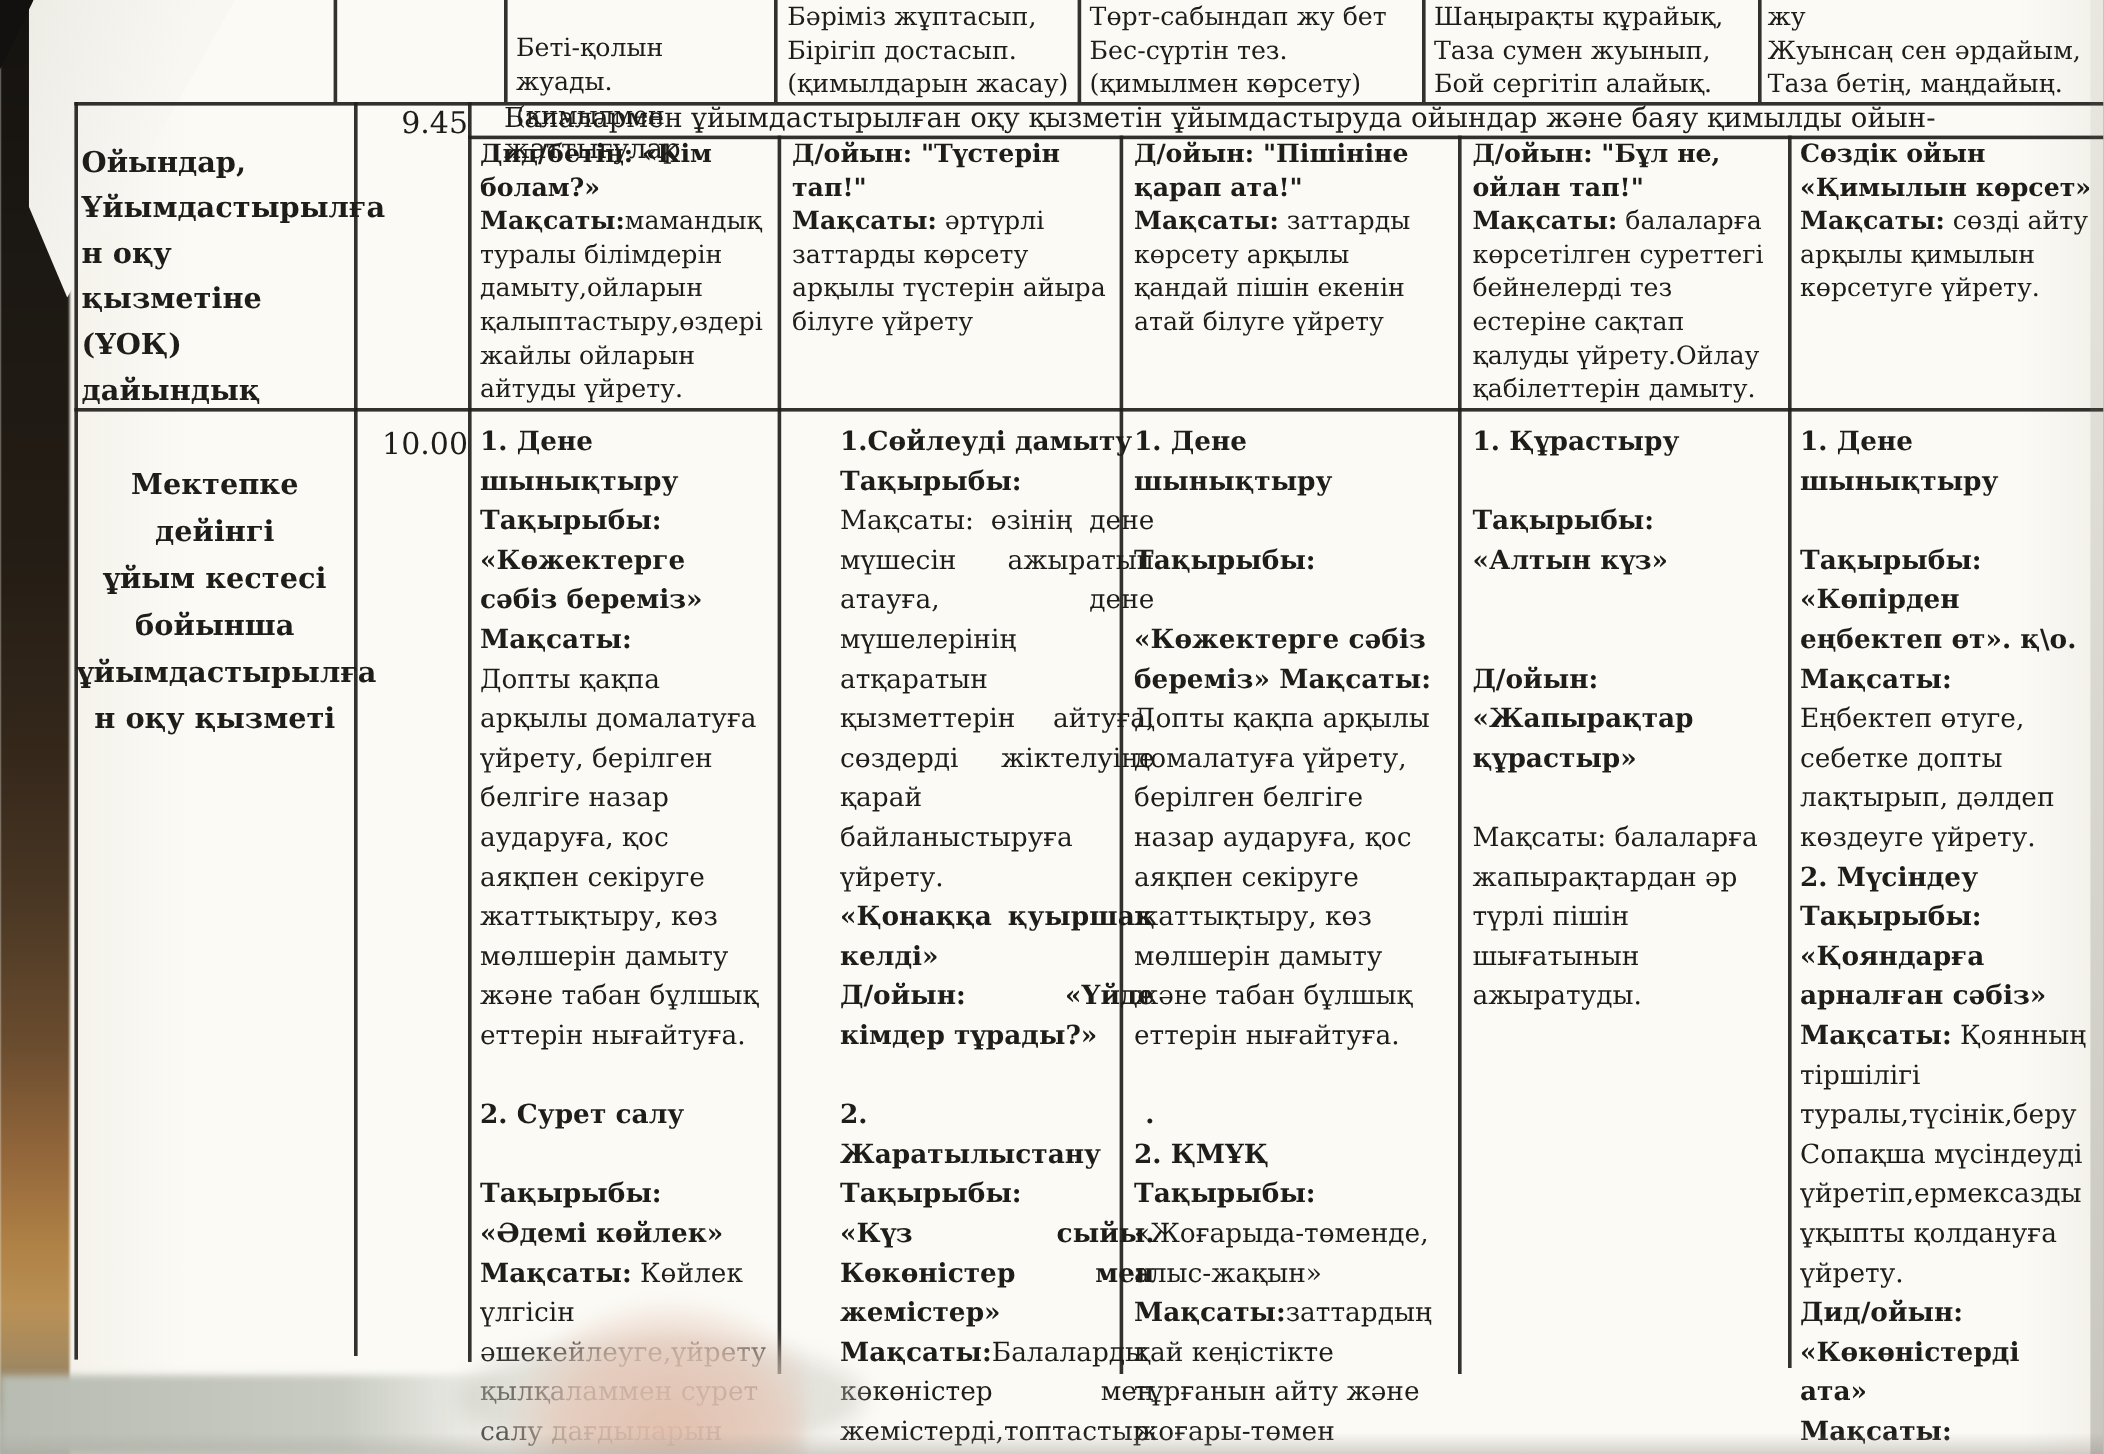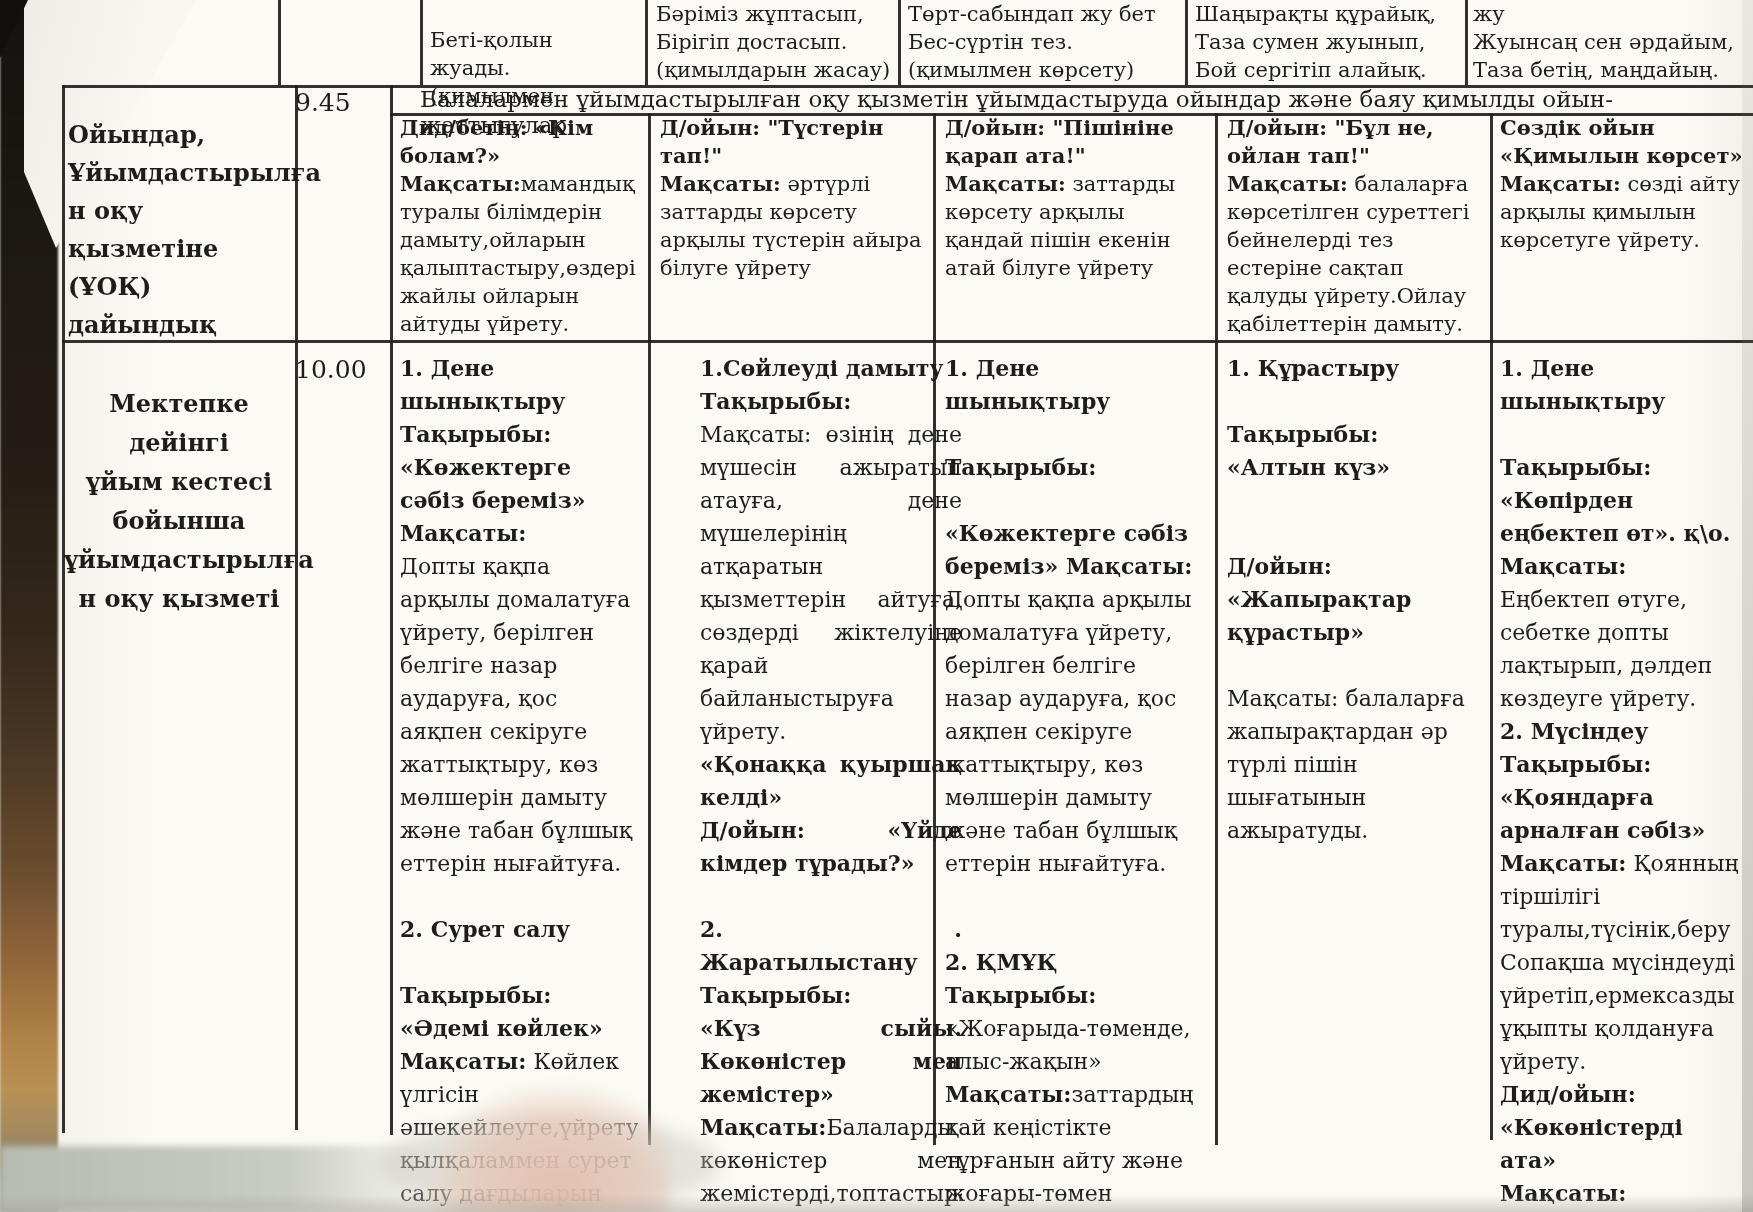--- a/index.html
+++ b/index.html
@@ -26,21 +26,21 @@
   .cell{position:absolute;overflow:hidden;}
   .top-cell{top:0;height:85px;font-size:21px;line-height:28px;white-space:pre-line;}
   .games-cell{top:114px;height:224px;font-size:21px;line-height:28px;}
   .lessons-cell{top:352px;height:860px;font-size:22px;line-height:33px;}
   .cell .para{margin:0;min-height:1em;}
   .b{font-weight:700;}
   .justify{text-align:justify;margin-left:40px;}
   .label{position:absolute;font-weight:700;white-space:pre-line;margin-top:24px;}
   .label-games{left:68px;top:92px;width:224px;font-size:24px;line-height:38px;}
   .label-lessons{left:64px;top:360px;width:230px;font-size:24px;line-height:39px;text-align:center;}
-  .time{position:absolute;width:95px;text-align:left;font-size:25px;}
+  .time{position:absolute;width:95px;text-align:right;font-size:25px;}
   .banner{position:absolute;left:420px;top:86px;width:1330px;font-size:23px;line-height:26px;}
   
   .bottom-left-gray{position:absolute;left:0;top:1146px;width:440px;height:66px;filter:blur(3px);
         background:linear-gradient(to right,#b7bbb1,#c9ccc3 65%,rgba(201,204,195,0));}
   .bottom-edge{position:absolute;left:0;top:1194px;width:1753px;height:18px;
         background:linear-gradient(to bottom,rgba(168,166,156,0),rgba(168,166,156,.5));}
   .finger-haze{position:absolute;left:380px;top:1118px;width:340px;height:94px;filter:blur(9px);
         background:rgba(193,193,184,.42);border-radius:50%;}
   .finger{position:absolute;left:420px;top:1082px;width:250px;height:132px;filter:blur(5px);
         background:radial-gradient(ellipse at 55% 85%,rgba(226,190,172,.95) 0%,

